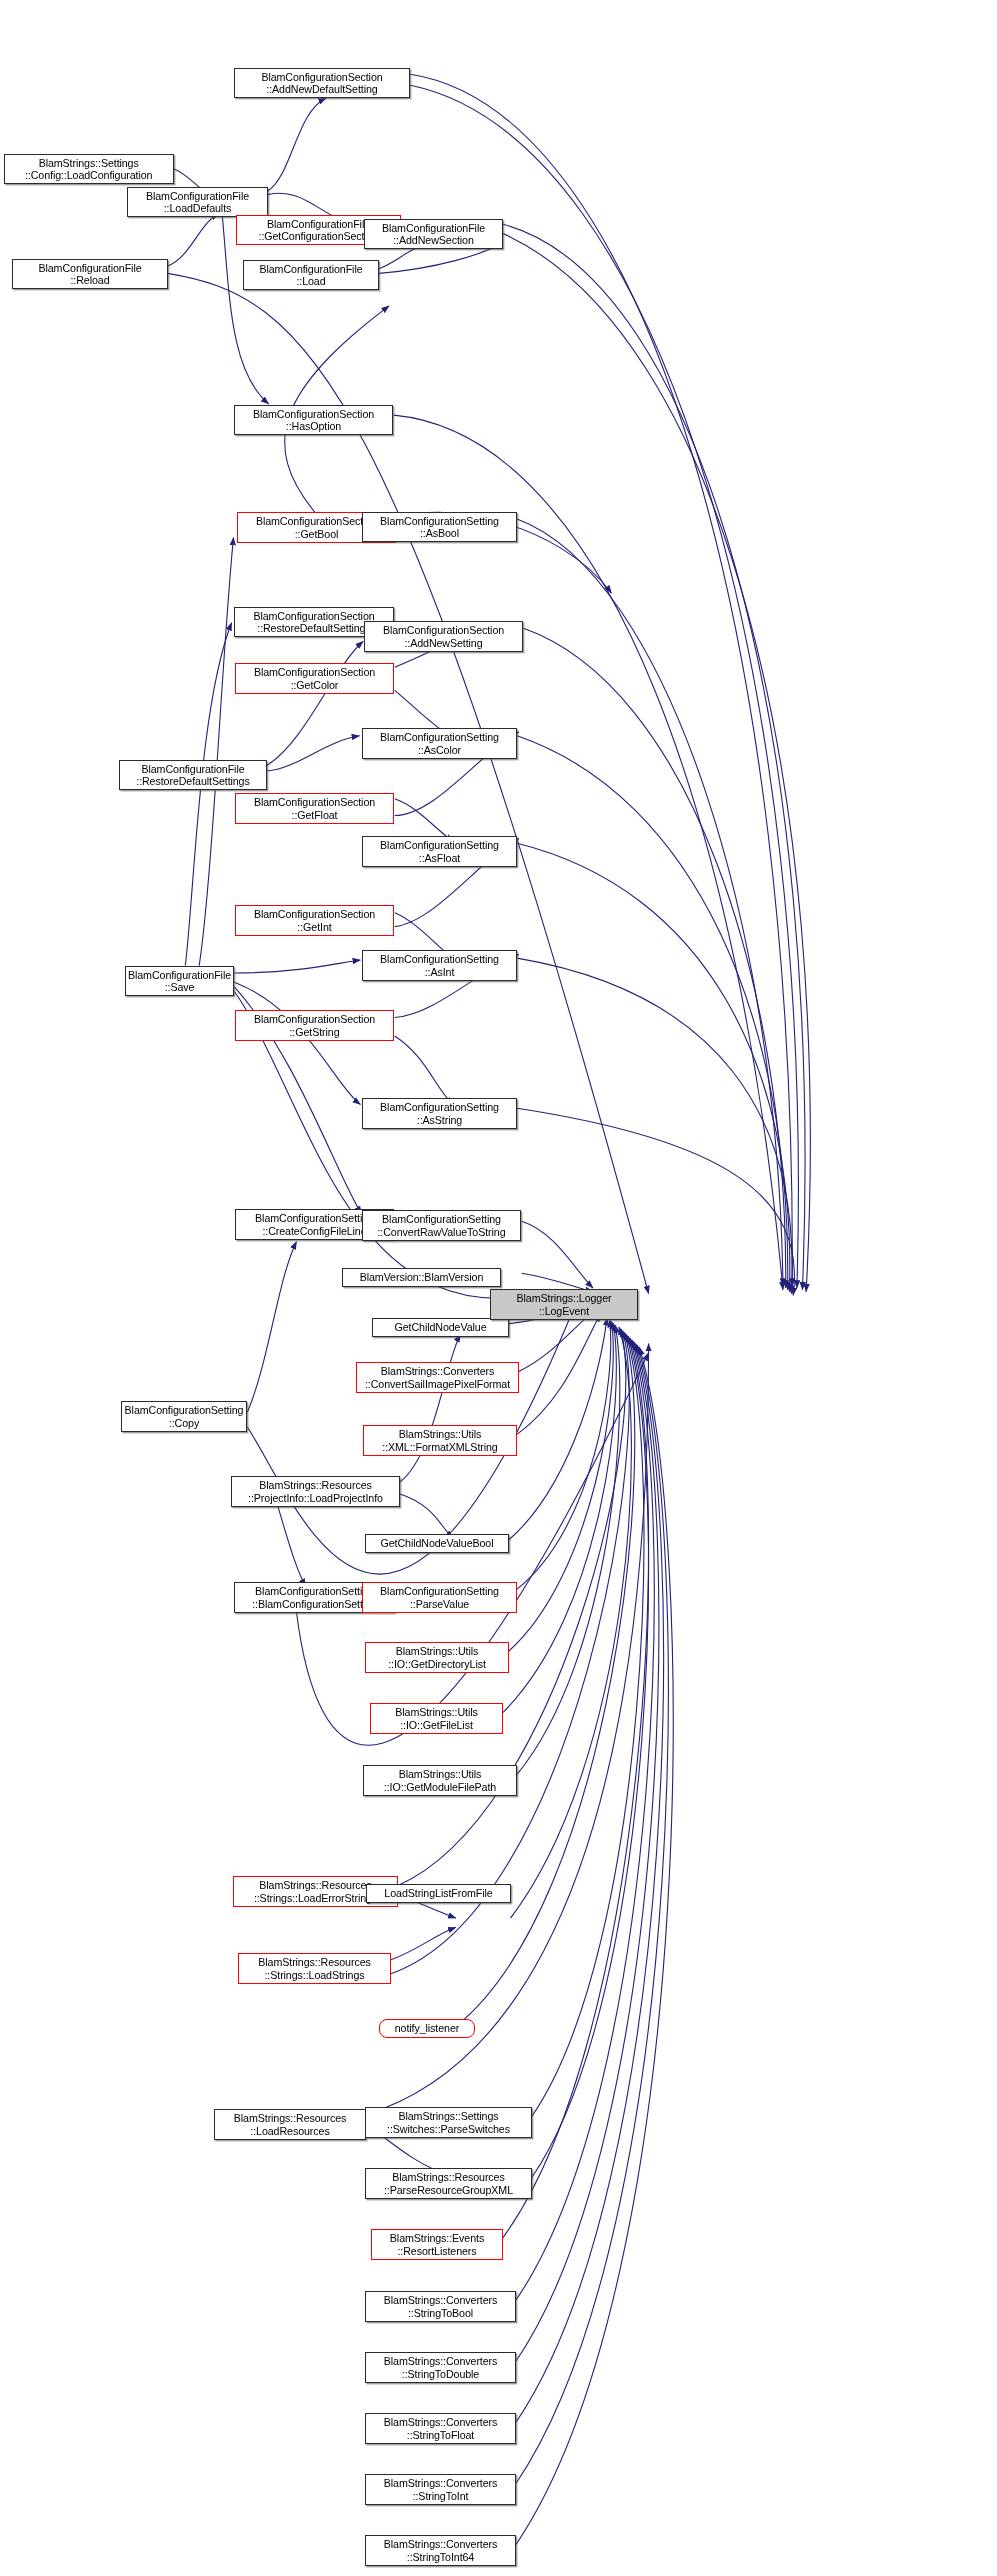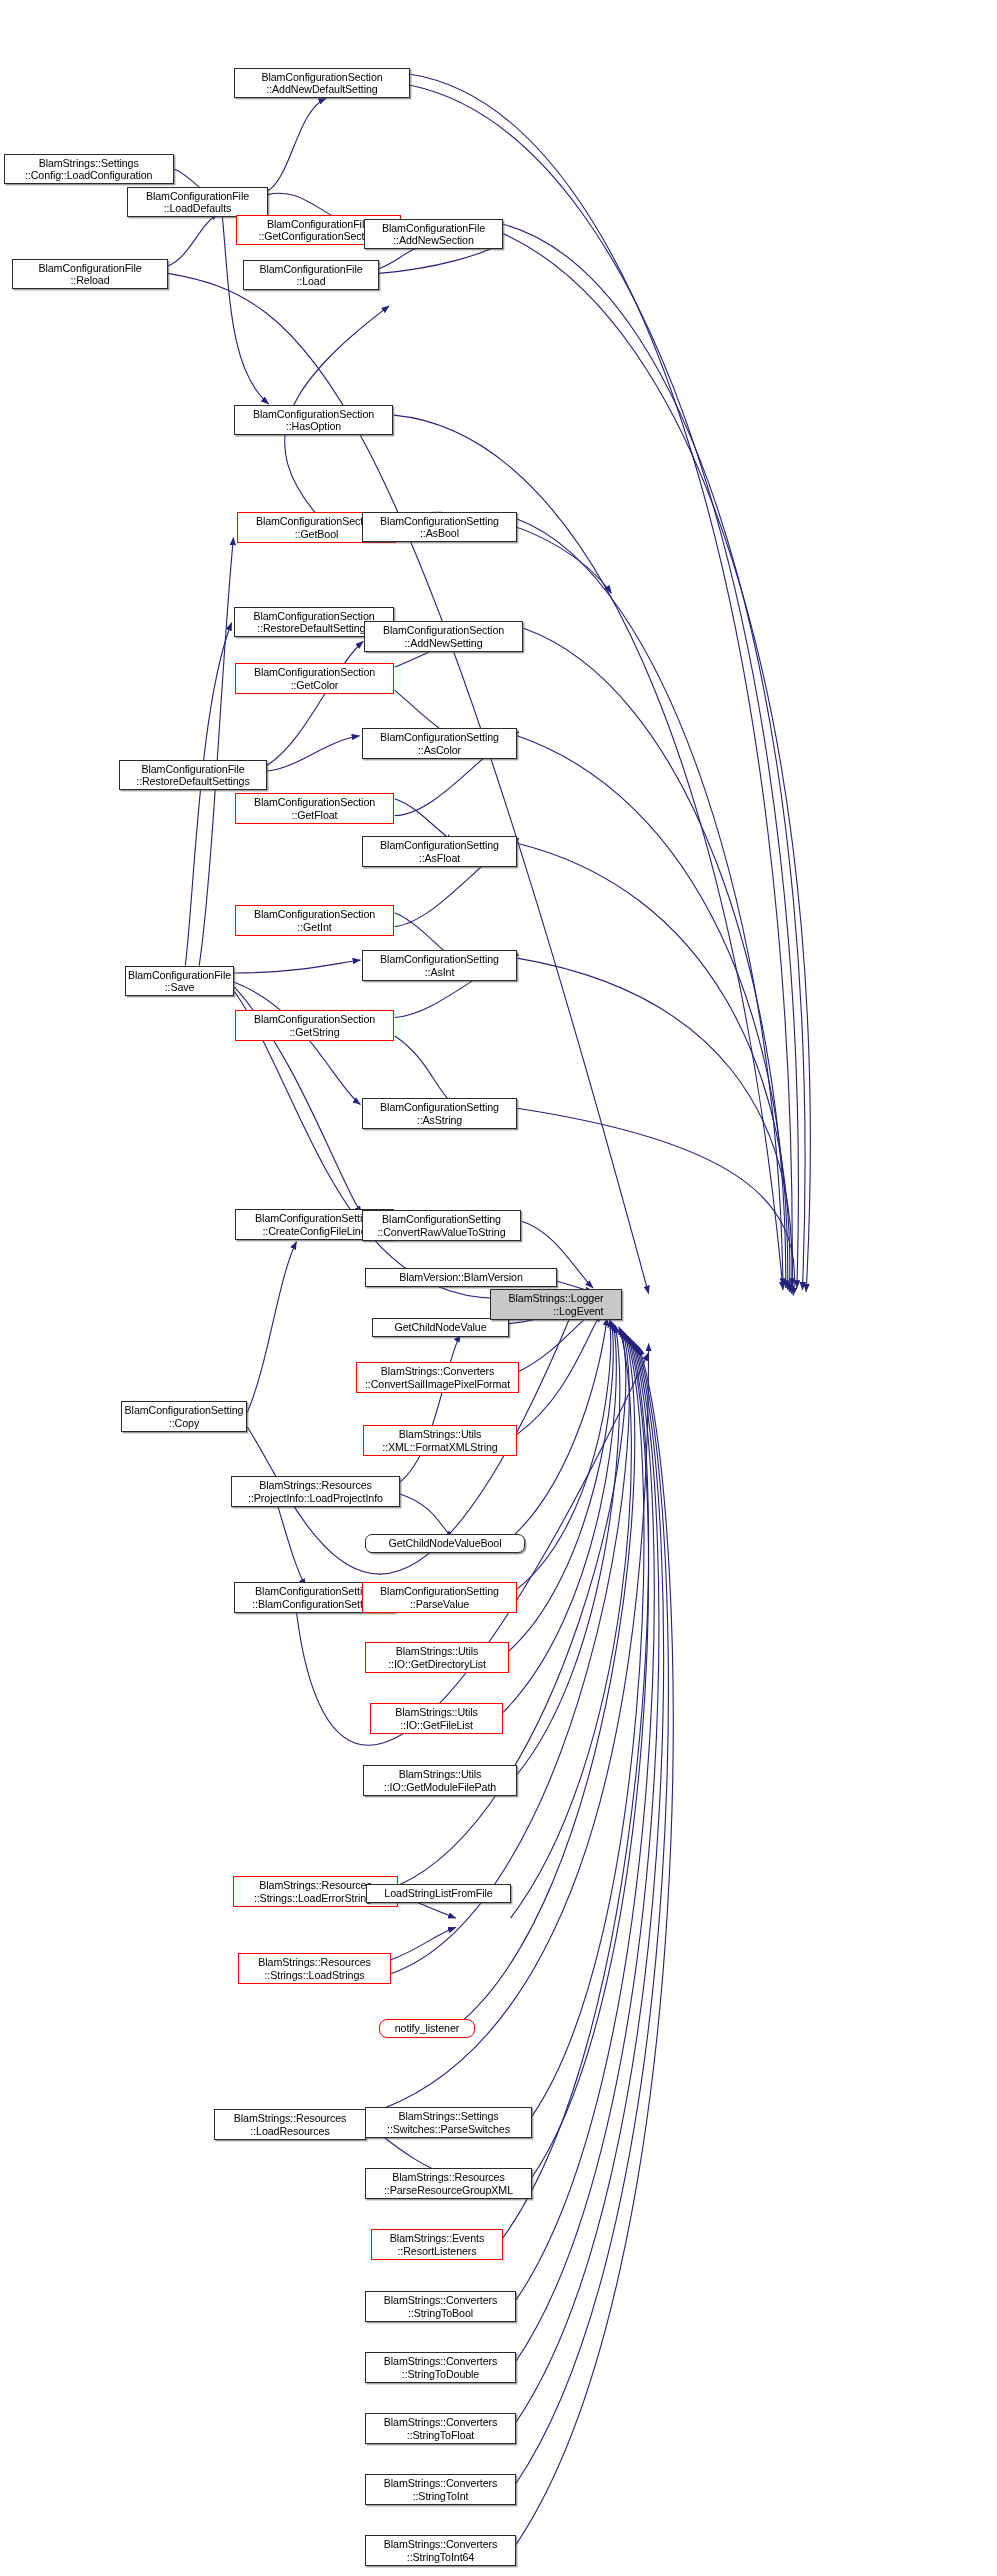--- a/index.html
+++ b/index.html
@@ -184,29 +184,29 @@
     <div class="node" style="left: 125px; top: 966px; width: 109px; height: 30px;"><span>BlamConfigurationFile
 ::Save</span></div>
     <div class="node red" style="left: 235px; top: 1010px; width: 159px; height: 31px;"><span>BlamConfigurationSection
 ::GetString</span></div>
     <div class="node" style="left: 362px; top: 1098px; width: 155px; height: 31px;"><span>BlamConfigurationSetting
 ::AsString</span></div>
     <div class="node" style="left: 235px; top: 1209px; width: 159px; height: 31px;"><span>BlamConfigurationSetting
 ::CreateConfigFileLine</span></div>
     <div class="node" style="left: 362px; top: 1210px; width: 159px; height: 31px;"><span>BlamConfigurationSetting
 ::ConvertRawValueToString</span></div>
-    <div class="node" style="left: 365px; top: 1268px; width: 192px; height: 18.5px;"><span>BlamVersion::BlamVersion</span></div>
+    <div class="node" style="left: 342px; top: 1268px; width: 159px; height: 18.5px;"><span>BlamVersion::BlamVersion</span></div>
     <div class="node" style="left: 372px; top: 1318px; width: 137px; height: 18.5px;"><span>GetChildNodeValue</span></div>
     <div class="node red" style="left: 356px; top: 1362px; width: 163px; height: 31px;"><span>BlamStrings::Converters
 ::ConvertSailImagePixelFormat</span></div>
     <div class="node red" style="left: 363px; top: 1425px; width: 154px; height: 31px;"><span>BlamStrings::Utils
 ::XML::FormatXMLString</span></div>
     <div class="node" style="left: 231px; top: 1476px; width: 169px; height: 31px;"><span>BlamStrings::Resources
 ::ProjectInfo::LoadProjectInfo</span></div>
-    <div class="node" style="left: 365px; top: 1534px; width: 160px; height: 18.5px; border-radius: 7px;"><span>GetChildNodeValueBool</span></div>
+    <div class="node" style="left: 365px; top: 1534px; width: 144px; height: 18.5px;"><span>GetChildNodeValueBool</span></div>
     <div class="node" style="left: 121px; top: 1401px; width: 126px; height: 31px;"><span>BlamConfigurationSetting
 ::Copy</span></div>
     <div class="node" style="left: 234px; top: 1582px; width: 161px; height: 31px;"><span>BlamConfigurationSetting
 ::BlamConfigurationSetting</span></div>
     <div class="node red" style="left: 362px; top: 1582px; width: 155px; height: 31px;"><span>BlamConfigurationSetting
 ::ParseValue</span></div>
     <div class="node red" style="left: 365px; top: 1642px; width: 144px; height: 31px;"><span>BlamStrings::Utils
 ::IO::GetDirectoryList</span></div>
     <div class="node red" style="left: 370px; top: 1703px; width: 133px; height: 31px;"><span>BlamStrings::Utils
 ::IO::GetFileList</span></div>
@@ -229,16 +229,16 @@
     <div class="node" style="left: 365px; top: 2291px; width: 151px; height: 31px;"><span>BlamStrings::Converters
 ::StringToBool</span></div>
     <div class="node" style="left: 365px; top: 2352px; width: 151px; height: 31px;"><span>BlamStrings::Converters
 ::StringToDouble</span></div>
     <div class="node" style="left: 365px; top: 2413px; width: 151px; height: 31px;"><span>BlamStrings::Converters
 ::StringToFloat</span></div>
     <div class="node" style="left: 365px; top: 2474px; width: 151px; height: 31px;"><span>BlamStrings::Converters
 ::StringToInt</span></div>
     <div class="node" style="left: 365px; top: 2535px; width: 151px; height: 31px;"><span>BlamStrings::Converters
 ::StringToInt64</span></div>
-    <div class="node target" style="left: 490px; top: 1289px; width: 132px; height: 31px; text-align: right;"><span>BlamStrings::Logger
+    <div class="node target" style="left: 490px; top: 1289px; width: 148px; height: 31px;"><span>BlamStrings::Logger
 ::LogEvent</span></div>
   </div>
 
 
 </body></html>

